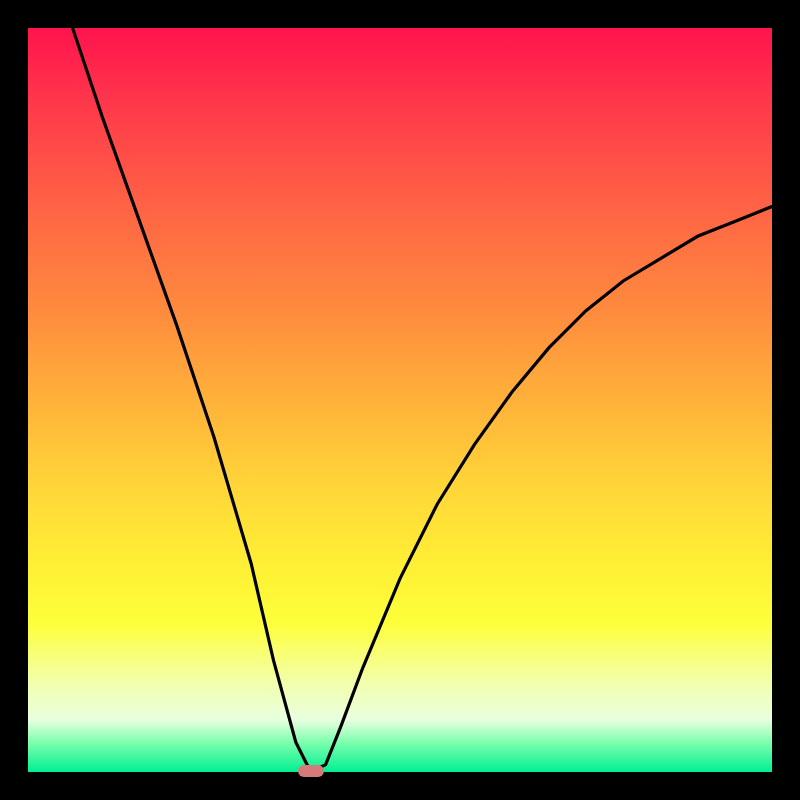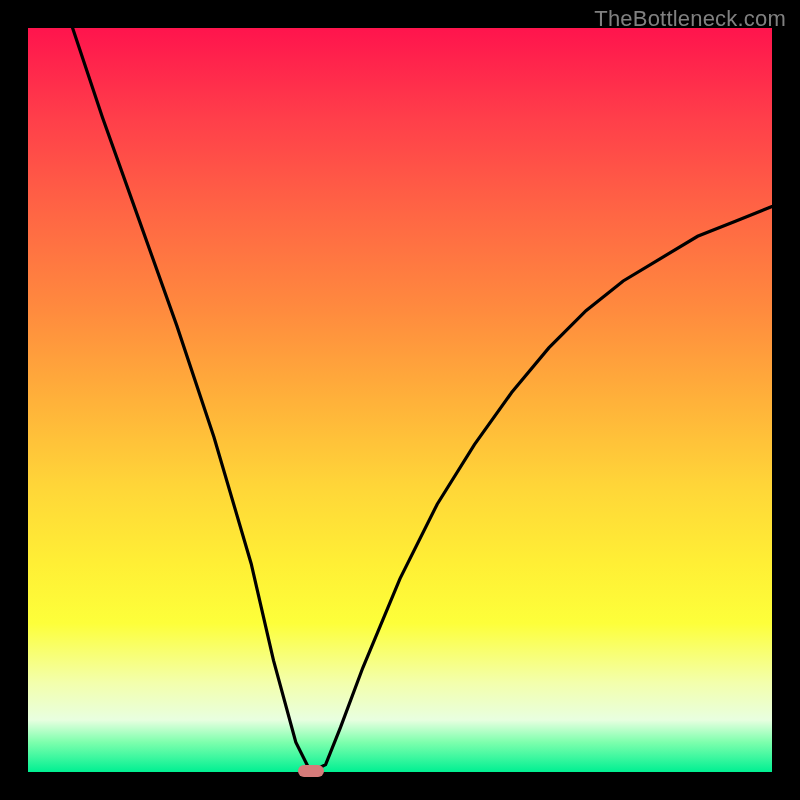--- a/index.html
+++ b/index.html
@@ -71,15 +71,14 @@
 <div class="frame">
 
   <div class="plot-bg"></div>
 
   <svg class="curve" viewBox="0 0 744 744">
     <path d="M44.6 0.0 L74.4 89.3 L111.6 193.4 L148.8 297.6 L186.0 409.2 L223.2 535.7 L245.5 632.4 L267.8 714.2 L282.7 744.0 L297.6 736.6 L312.5 699.4 L334.8 639.8 L372.0 550.6 L409.2 476.2 L446.4 416.6 L483.6 364.6 L520.8 319.9 L558.0 282.7 L595.2 253.0 L632.4 230.6 L669.6 208.3 L706.8 193.4 L744.0 178.6" fill="none" stroke="#000000" stroke-width="3.2" stroke-linecap="round"></path>
   </svg>
 
   <div class="minimum-marker" style="left: 297.72px; top: 765px; background: rgb(214, 123, 122);"></div>
 
-  <div class="watermark">TheBottleneck.com</div>
 
 </div>
 
 </body></html>

